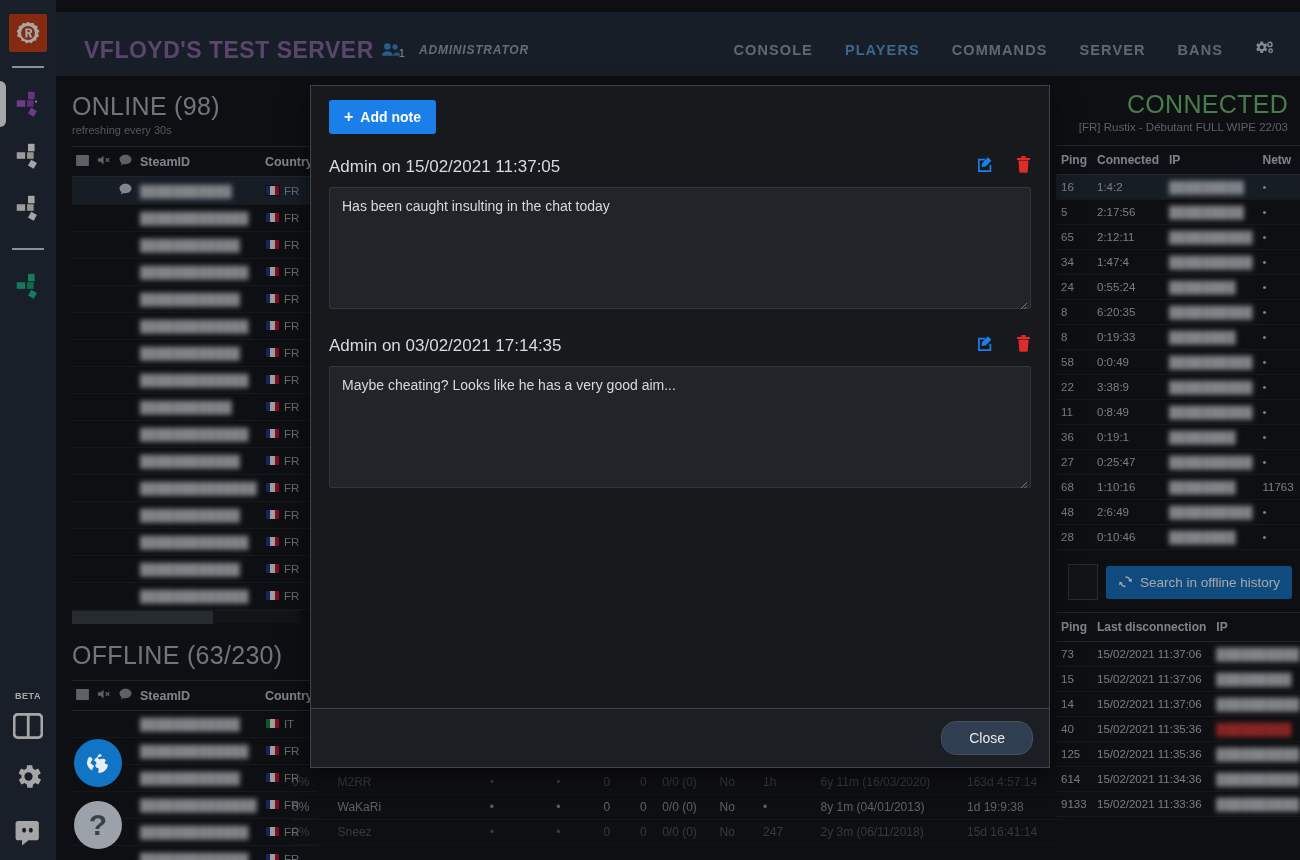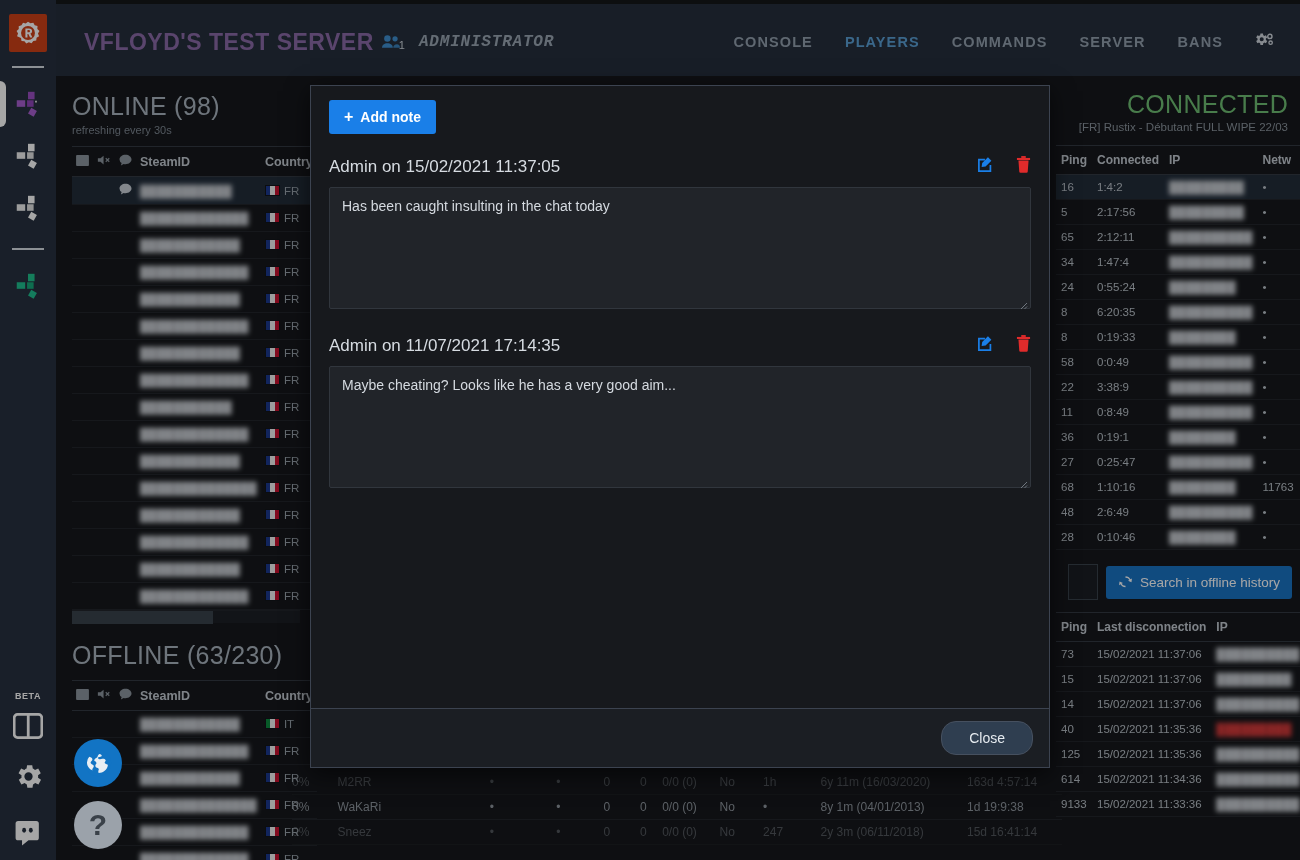--- a/index.html
+++ b/index.html
@@ -29,32 +29,32 @@
   .rail-item.active::before{
     content:""; position:absolute; left:-6px; top:3px; width:12px; height:46px;
     border-radius:8px; background:#ffffff;
   }
   .rail-bottom { margin-top: auto; width: 76px; display:flex; flex-direction:column; align-items:center; }
   .beta-label { font-size: 9px; font-weight: bold; color: #fff; letter-spacing: .5px; margin-bottom: 3px; }
   .rail-icon-btn { width: 56px; height: 56px; display:flex; align-items:center; justify-content:center; }
 
   
   .header {
-    position: absolute; left: 56px; top: 4px; width: 1244px; height: 76px;
+    position: absolute; left: 56px; top: 12px; width: 1244px; height: 76px;
     background: #262f3c; display: flex; align-items: center;
   }
   .srv-title {
     font-size: 23px; font-weight: bold; color: #8b6aa8; letter-spacing: .5px;
     margin-left: 28px; text-transform: uppercase;
   }
   .users-badge { position: relative; margin-left: 6px; display: inline-flex; align-items: flex-end; }
   .users-count { font-size: 11px; color: #cfd6de; margin-left: -3px; }
   .admin-tag {
-    font-size: 16px; font-weight: bold; font-style: italic; color: #9aa6b3;
-    letter-spacing: .8px; margin-left: 14px; text-transform: uppercase; font-family: Liberation Mono, monospace;
+    font-size: 12px; font-weight: bold; font-style: italic; color: #9aa6b3;
+    letter-spacing: .8px; margin-left: 14px; text-transform: uppercase;
   }
   .nav { margin-left: auto; display: flex; align-items: center; gap: 32px; margin-right: 26px; }
   .nav a {
     font-size: 14.5px; font-weight: bold; letter-spacing: 1.1px;
     color: #93a0ae; text-decoration: none; text-transform: uppercase;
   }
   .nav a.active { color: #5a9fd4; }
   .nav .gear { color: #cfd6de; }
 
   
@@ -716,21 +716,21 @@
         <div class="note-wrap">
           <textarea class="note-area" style="">Has been caught insulting in the chat today</textarea>
           <svg class="resz" viewBox="0 0 10 10" aria-hidden="true">
             <path stroke="#70777f" stroke-width="1" d="M9 3L3 9M9 6.5L6.5 9"></path>
           </svg>
         </div>
       </div>
 
       <div class="note">
         <div class="note-head">
-          <span>Admin on 11/07/2021 17:14:35</span>
+          <span>Admin on 03/02/2021 17:14:35</span>
           <span class="note-actions">
             <span>
               <svg width="17" height="17" viewBox="0 0 18 18" aria-hidden="true">
                 <path fill="none" stroke="#1a7fe8" stroke-width="1.8" d="M14.2 9.6V16H2V3.8h6.4"></path>
                 <path fill="#1a7fe8" d="M11.6 1.3l3.6 3.6-6.1 6.1-4.2.6.6-4.2z"></path>
               </svg>
             </span>
             <span>
               <svg width="15" height="17" viewBox="0 0 16 18" aria-hidden="true">
                 <path fill="#e02b2b" d="M2.6 4.6h10.8l-.9 12.2a1.2 1.2 0 01-1.2 1.1H4.7a1.2 1.2 0 01-1.2-1.1z"></path>

